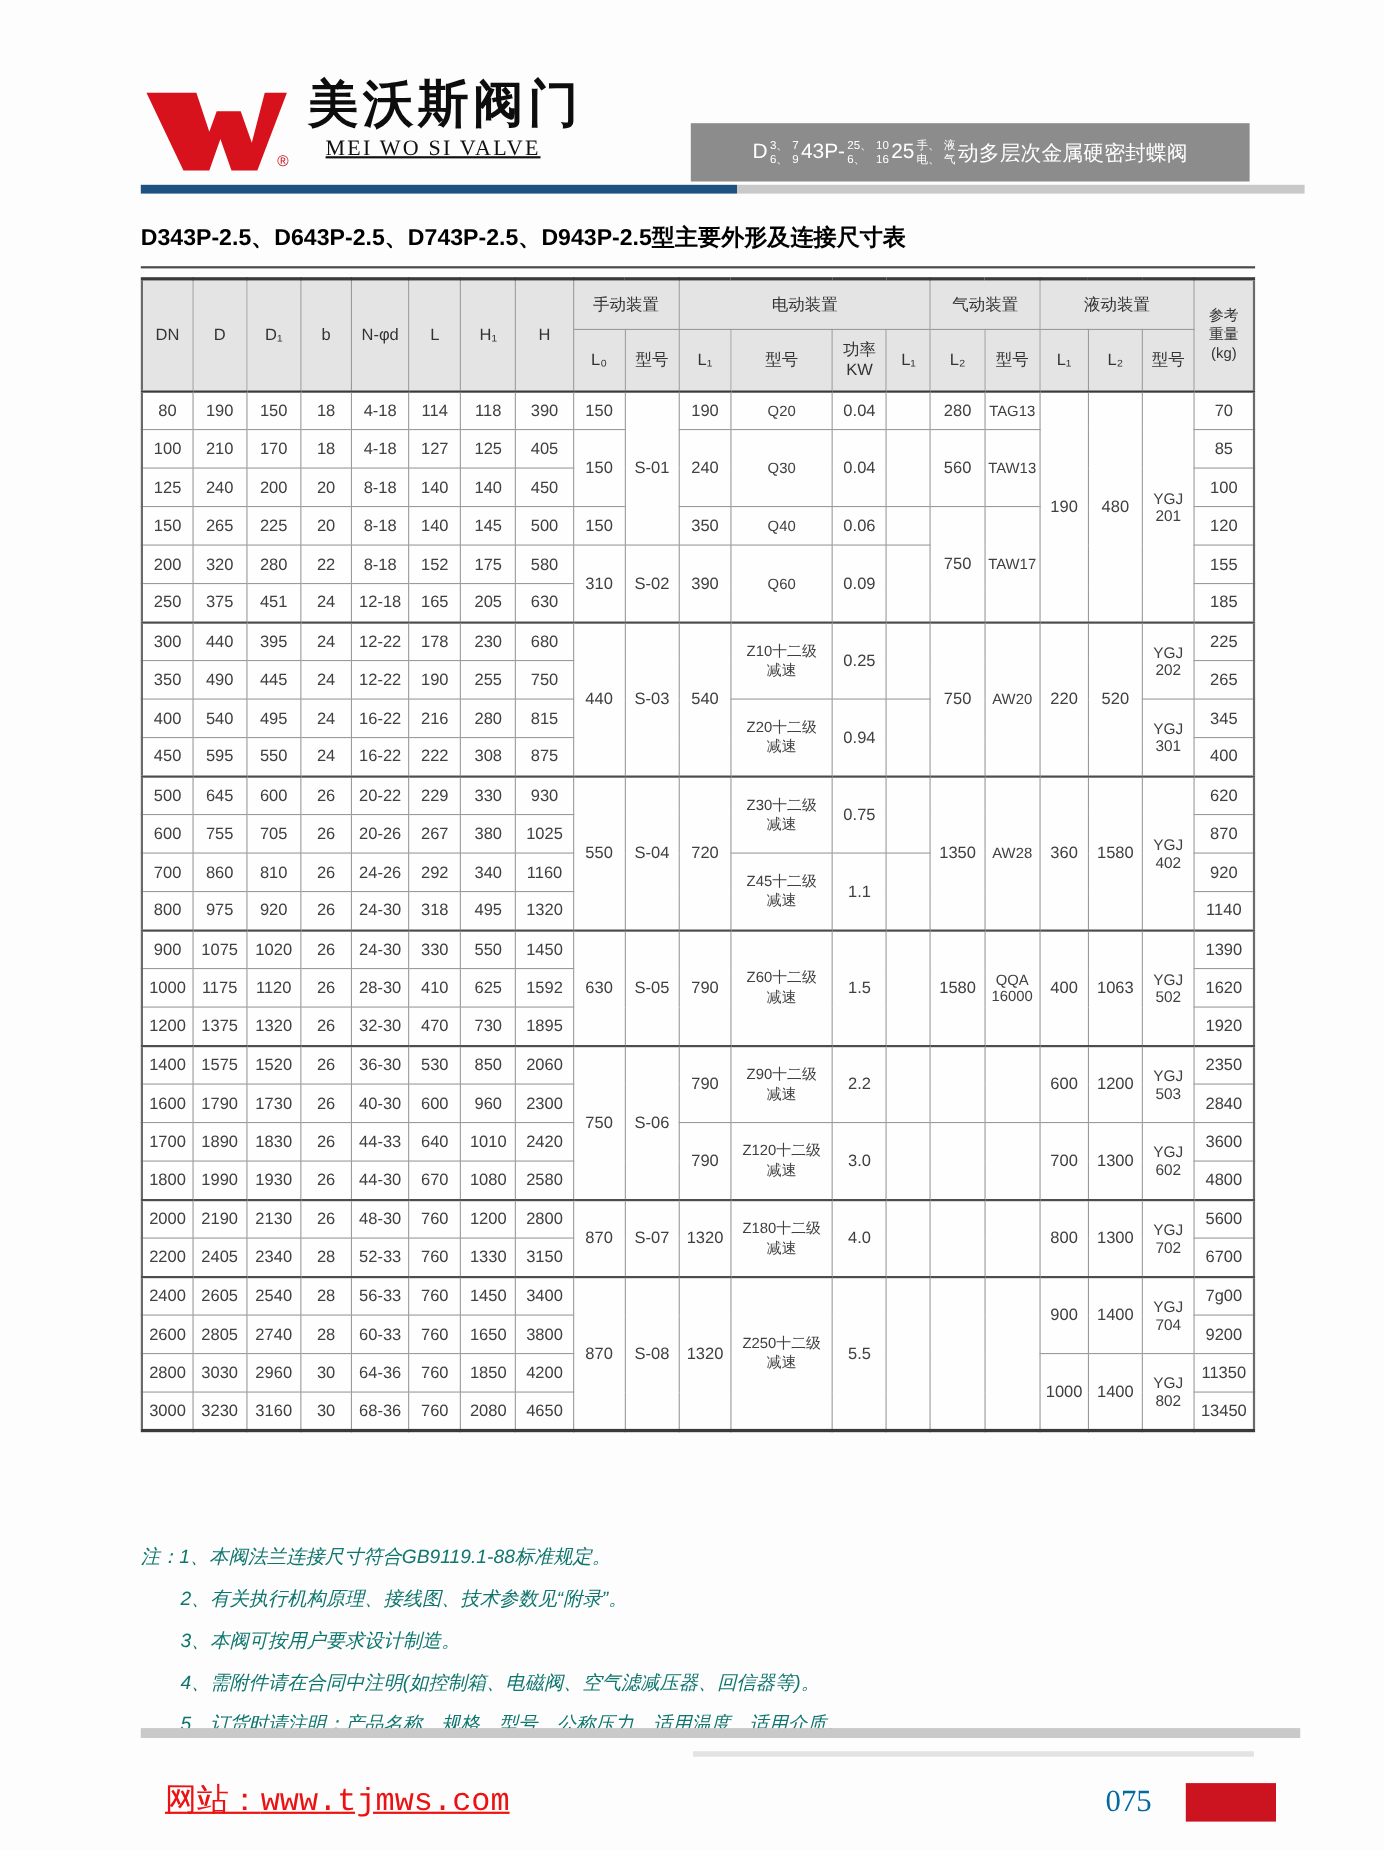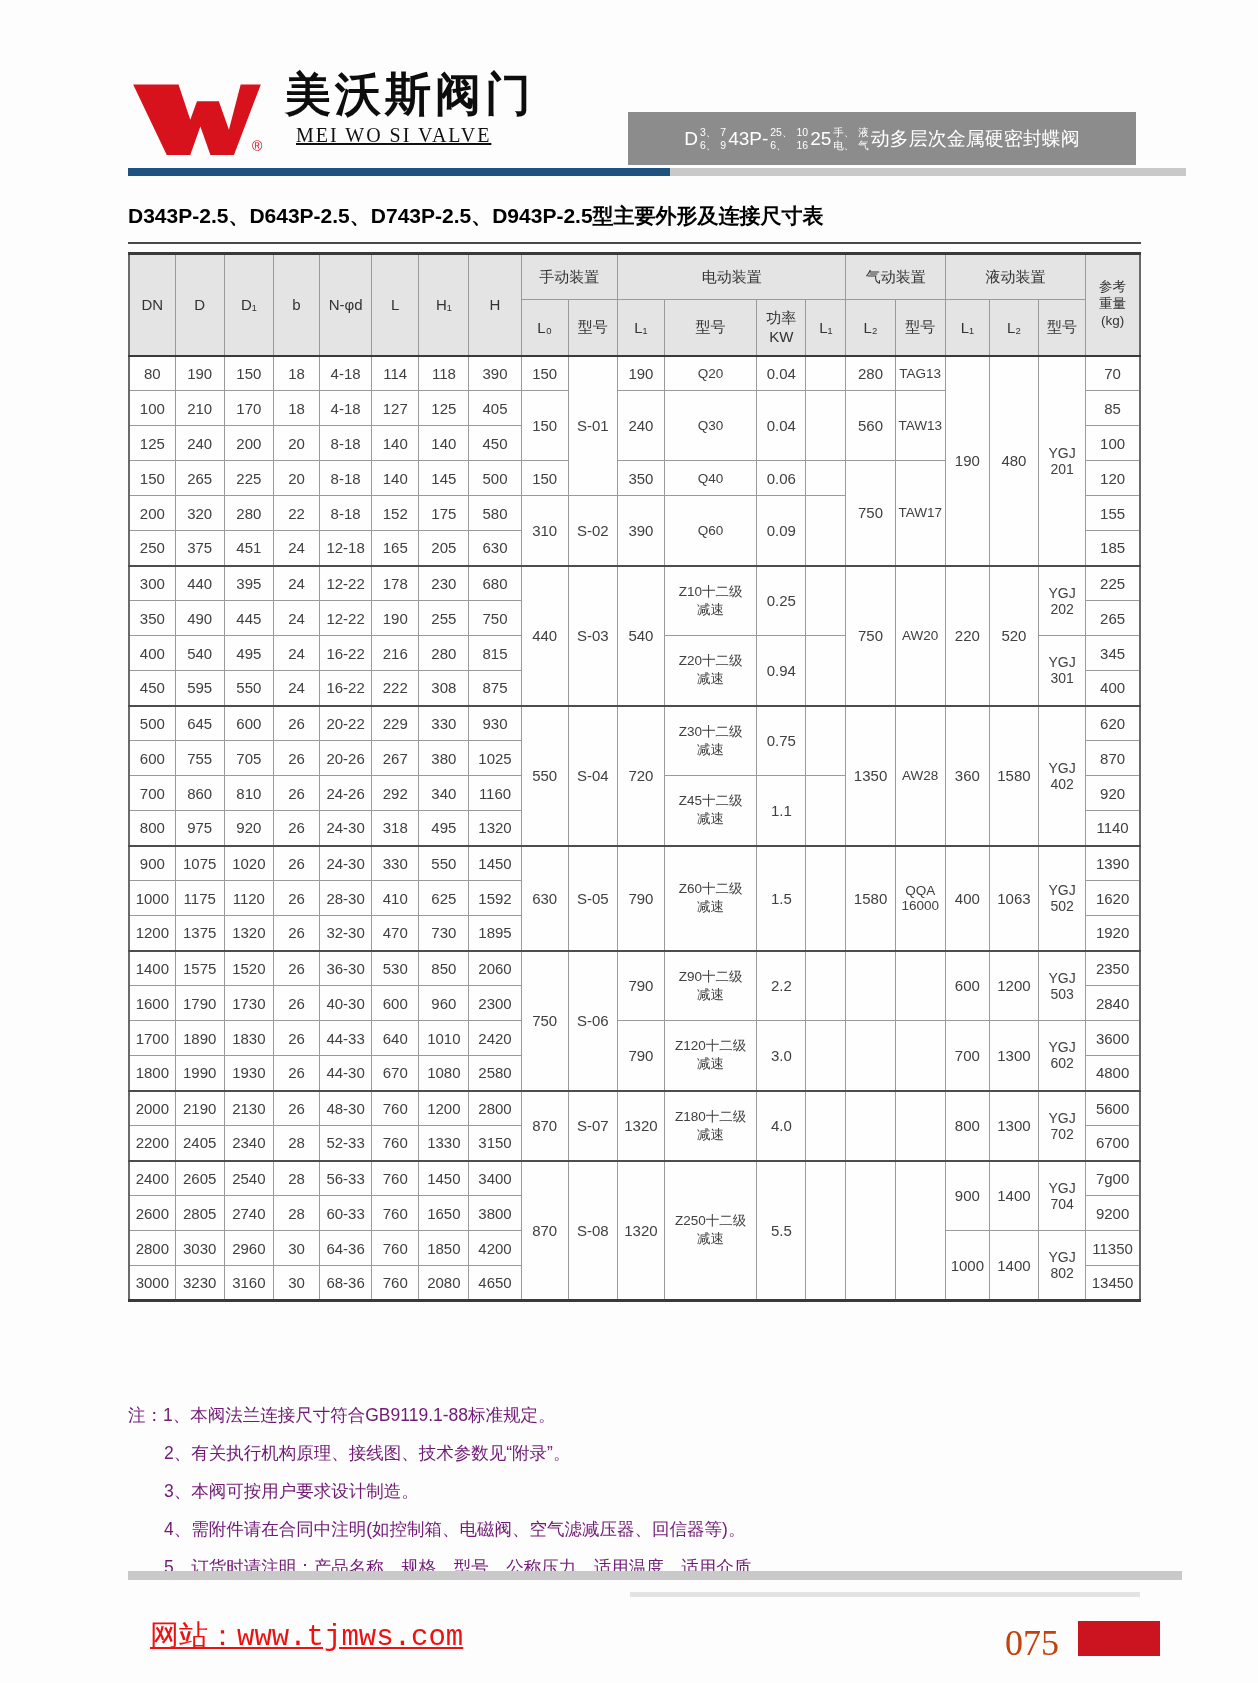--- a/index.html
+++ b/index.html
@@ -3,21 +3,21 @@
 <meta charset="utf-8">
 <style>
   * { margin:0; padding:0; box-sizing:border-box; }
   body { width:1258px; height:1683px; background:#ffffff; font-family:"Liberation Sans", sans-serif; }
   .page { position:relative; width:1258px; height:1683px; background:#fdfdfd; overflow:hidden; }
 
   
   .logo-mark { position:absolute; left:128px; top:76px; width:138px; height:84px; }
   .logo-reg { position:absolute; left:252px; top:138px; font-size:14px; color:#c8101c; }
   .brand-cn { position:absolute; left:280px; top:64px; width:260px; font-size:46px; font-weight:bold;
-              font-family:"Liberation Serif", serif; letter-spacing:4px; color:#0d0d0d; white-space:nowrap;text-align:center; }
+              font-family:"Liberation Serif", serif; letter-spacing:4px; color:#0d0d0d; white-space:nowrap; }
   .brand-en { position:absolute; left:296px; top:124px; font-size:20px; letter-spacing:2px;
               font-family:"Liberation Serif", serif; color:#111; white-space:nowrap;text-decoration:underline; }
   .banner { position:absolute; left:628px; top:112px; width:508px; height:53px; background:#8c8c8c;
             color:#ffffff; display:flex; align-items:center; justify-content:center; font-size:19px; white-space:nowrap; }
   .banner .stk { display:inline-flex; flex-direction:column; justify-content:center; font-size:10.5px;
                  line-height:1.2; text-align:left; margin:0 2px; }
   .rule-blue { position:absolute; left:128px; top:168px; width:542px; height:8px; background:#1e5380; }
   .rule-gray { position:absolute; left:670px; top:168px; width:516px; height:8px; background:#c9c9c9; }
 
   
@@ -36,30 +36,30 @@
   tbody tr { height:35px; }
   tbody td { font-size:15px; background:#fefefe; }
   tbody tr:first-child td { border-top:2px solid #3a3a3a; }
   tr.sep > td { border-top:2px solid #4d4d4d; }
   td.c11 { font-size:13.5px; }
   td.c15 { font-size:13.5px; }
   td.c18 { font-size:14px; }
   th.hweight { font-size:13.5px; line-height:1.25; }
 
   
-  .notes { position:absolute; left:128px; top:1396px; width:940px; font-size:17.5px; color:#701a75; }
+  .notes { position:absolute; left:128px; top:1396px; width:940px; font-size:17.5px; color:#0f766e;font-style:italic; }
   .note-line { line-height:38px; white-space:nowrap; }
   .note-line.indent { padding-left:36px; }
 
   
   .footer-rule { position:absolute; left:128px; top:1571px; width:1054px; height:9px; background:#c9c9c9; }
   .footer-smudge { position:absolute; left:630px; top:1592px; width:510px; height:5px; background:#e3e3e3; }
   .website { position:absolute; left:150px; top:1616px; font-size:29px; color:#ec1212;
              font-family:"Liberation Mono", monospace; white-space:nowrap;text-decoration:underline; }
-  .page-number { position:absolute; left:1005px; top:1622px; font-size:36px; color:#c2410c;
+  .page-number { position:absolute; left:1005px; top:1622px; font-size:28px; color:#0369a1;
                  font-family:"Liberation Serif", serif; }
   .corner-block { position:absolute; left:1078px; top:1621px; width:82px; height:35px; background:#cc1420; }
 </style>
 </head>
 <body>
 
 <div class="page">
 
   <svg class="logo-mark" viewBox="0 0 160 100" aria-hidden="true">
     <path fill="#d8121c" d="M4 10 H58 L72 52 L80 30 H106 L118 64 L132 10 H156 L124 94 H96 L84 60 L72 94 H44 Z"></path>

